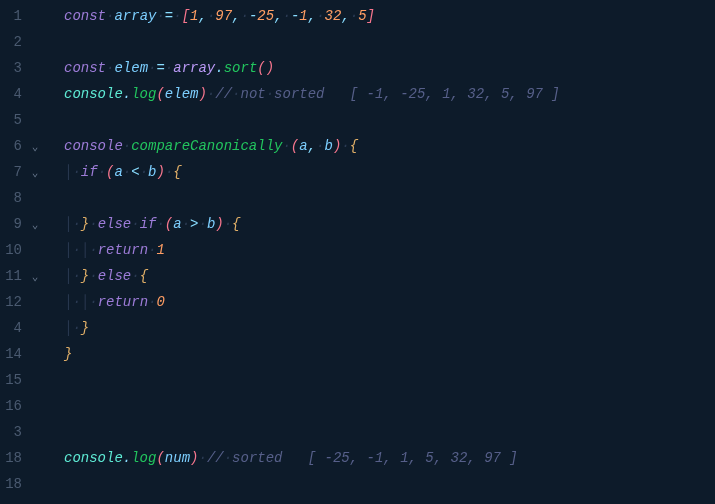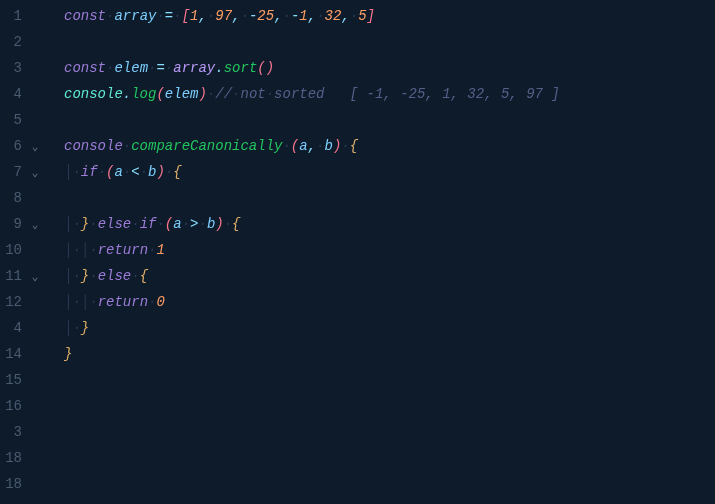--- a/index.html
+++ b/index.html
@@ -138,19 +138,20 @@
       <div class="fold"></div>
     </div>
     <div class="line">
       <div class="gutter">3</div>
       <div class="fold"></div>
       <div class="code"></div>
     </div>
     <div class="line">
       <div class="gutter">18</div>
       <div class="fold"></div>
+      <div class="code"><span class="obj">console</span><span class="punct">.</span><span class="fn">log</span><span class="paren">(</span><span class="var">num</span><span class="paren">)</span><span class="ws">·</span><span class="comment">//</span><span class="ws">·</span><span class="comment">sorted</span><span class="comment">   [ -25, -1, 1, 5, 32, 97 ]</span></div>
     </div>
     <div class="line">
       <div class="gutter">18</div>
       <div class="fold"></div>
       <div class="code"></div>
     </div>
   </div>
 
 </body></html>

